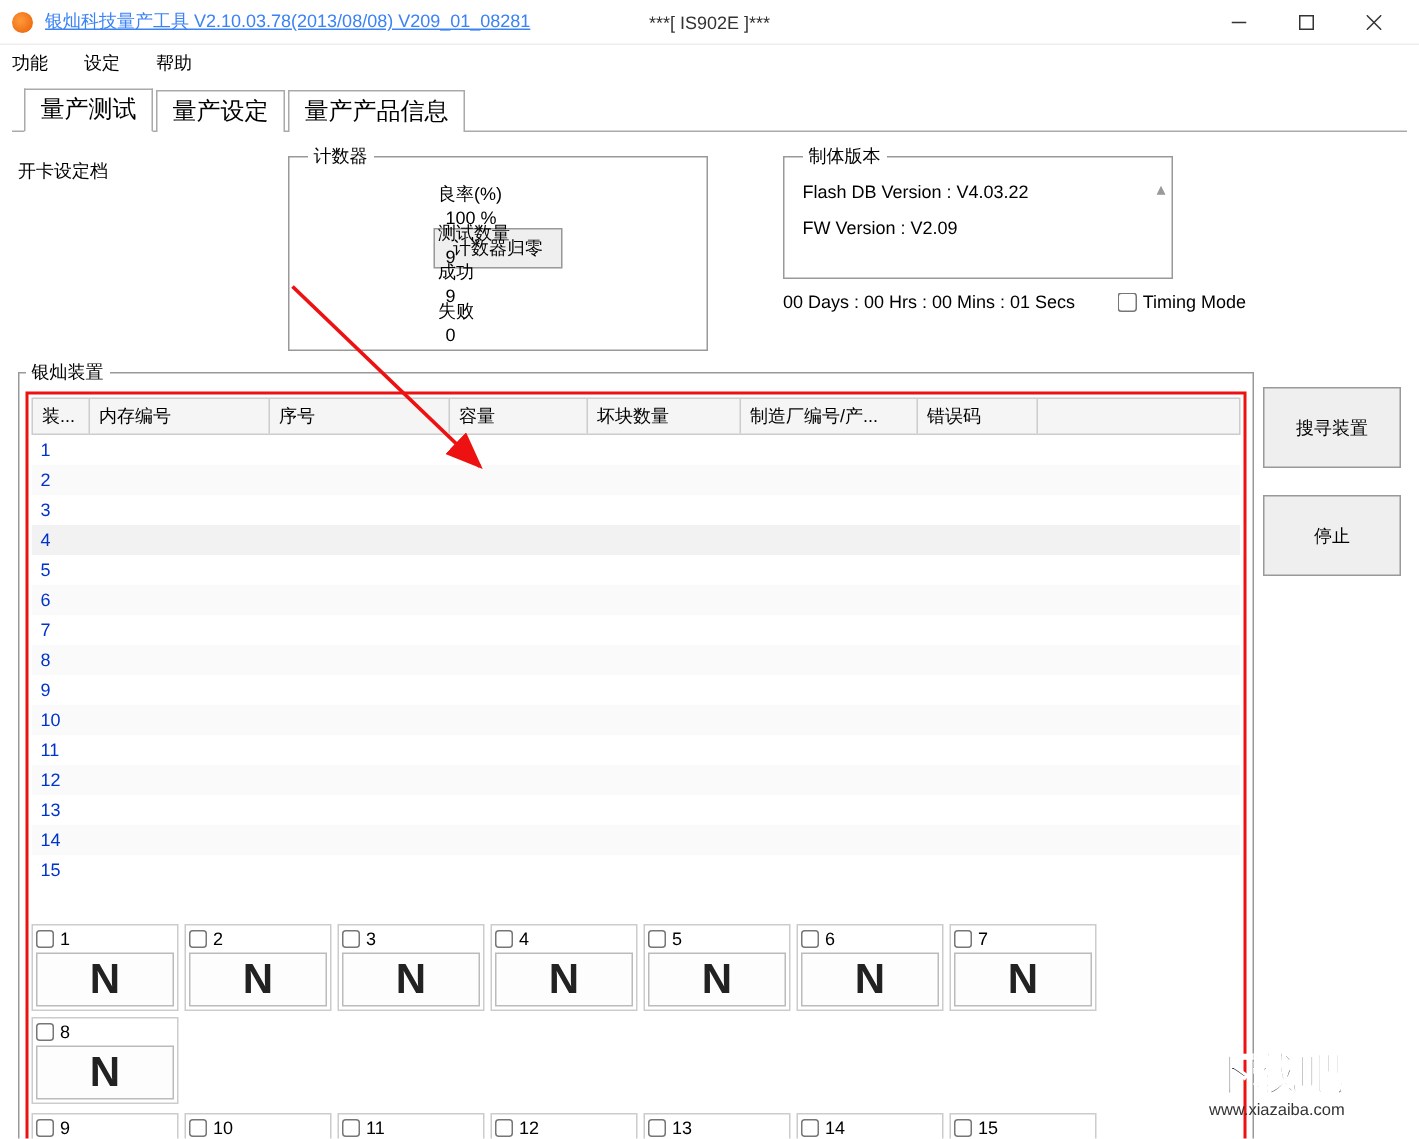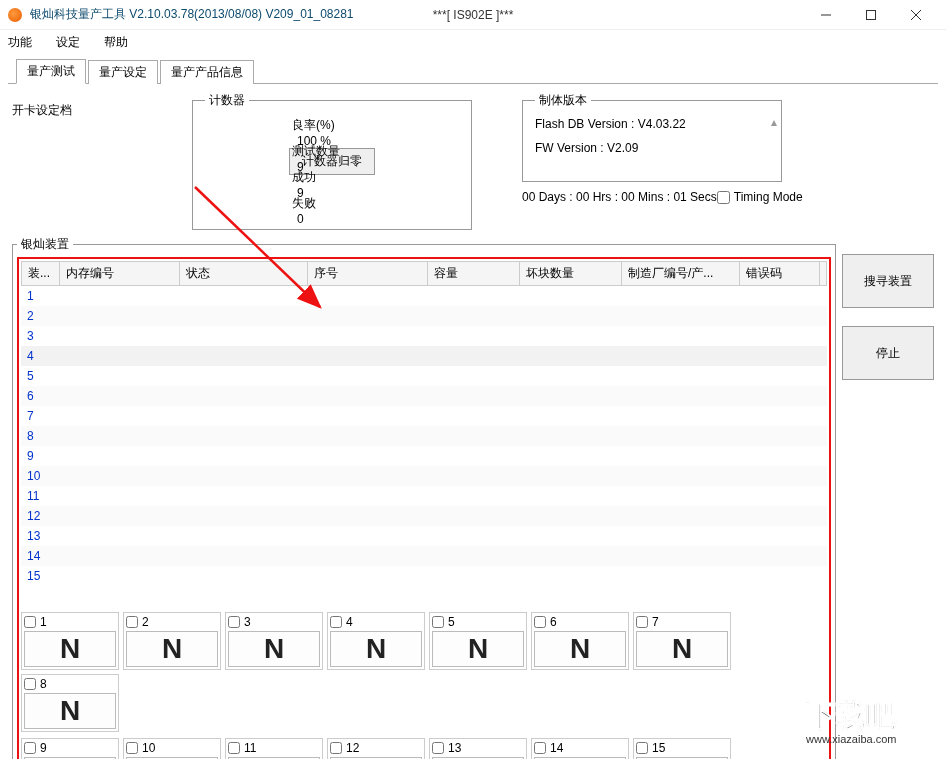--- a/index.html
+++ b/index.html
@@ -1,43 +1,43 @@
 <!DOCTYPE html>
 <html><head>
 <meta charset="utf-8">
 <style>
 * { box-sizing: border-box; margin: 0; padding: 0; }
 body { font-family: "Microsoft YaHei", SimSun, Arial, sans-serif; font-size: 12px; background: #fff; width: 946px; height: 759px; overflow: hidden; position: relative; }
 .titlebar { height: 30px; display: flex; align-items: center; padding: 0 8px; border-bottom: 1px solid #eee; }
 .titlebar .icon { width: 14px; height: 14px; border-radius: 50%; background: radial-gradient(circle at 40% 40%, #ff9a3c, #e85d04); margin-right: 8px; }
-.titlebar .title { flex: 0 0 auto; color: #0c4a6e; }
+.titlebar .title { flex: 0 0 auto; color: #3b82f6; text-decoration: underline; }
 .titlebar .spacer { flex: 1; }
 .titlebar .center { position: absolute; left: 50%; transform: translateX(-50%); color: #333; }
 .winbtns { display: flex; gap: 0; margin-left: auto; }
 .winbtn { width: 45px; height: 28px; display: flex; align-items: center; justify-content: center; color: #333; }
 .menubar { height: 24px; display: flex; align-items: center; padding: 0 8px; gap: 24px; }
 .menubar span { cursor: default; }
 .tabs { display: flex; align-items: center; padding: 2px 8px 0 8px; border-bottom: 1px solid #aaa; margin: 2px 8px 0 8px; }
-.tab { padding: 3px 10px; border: 1px solid #aaa; border-bottom: none; background: #fff; margin-right: 2px; font-size: 12px; position: relative; top: 1px; }
+.tab { padding: 3px 10px; border: 1px solid #aaa; border-bottom: none; background: #fff; margin-right: 2px; font-size: 16px; position: relative; top: 1px; }
 .tab.active { background: #fff; border-bottom: 1px solid #fff; }
 .content { padding: 8px 12px; position: relative; }
 .row1 { display: flex; align-items: flex-start; gap: 20px; }
 .setting-label { width: 120px; padding-top: 10px; }
 .setting-value { padding-top: 10px; }
 fieldset { border: 1px solid #999; padding: 8px 12px; font-size: 12px; }
 legend { padding: 0 4px; }
 .counter { width: 280px; }
 .counter-row { display: flex; align-items: center; height: 26px; flex-direction: column; }
 .counter-row .lbl { width: 80px; }
 .counter-row .val { width: 70px; }
 .counter-reset { border: 1px solid #999; background: #efefef; padding: 4px 12px; font-size: 12px; cursor: pointer; }
 .fwver { width: 260px; height: 90px; position: relative; }
 .fwver .line { margin-bottom: 10px; }
 .fwver .scrollhint { position: absolute; right: 4px; top: 6px; color: #999; }
-.timing-row { display: flex; align-items: center; gap: 0; justify-content: flex-end; margin-top: 6px; padding-right: 6px; }
+.timing-row { display: flex; align-items: center; gap: 28px; justify-content: flex-end; margin-top: 6px; padding-right: 6px; }
 .timing-row label { display: flex; align-items: center; gap: 4px; }
 .devices-wrap { margin-top: 6px; display: flex; gap: 6px; }
 fieldset.devices { flex: 1; padding: 4px; }
 .annot-outline { border: 2px solid #e11; padding: 2px; }
 .table-head { display: flex; background: #f5f5f5; border: 1px solid #ccc; }
 .th { border-right: 1px solid #ccc; padding: 3px 6px; font-size: 12px; white-space: nowrap; overflow: hidden; }
 .c0 { width: 38px; } .c1 { width: 120px; } .c2 { width: 128px; } .c3 { width: 120px; } .c4 { width: 92px; } .c5 { width: 102px; } .c6 { width: 118px; } .c7 { width: 80px; }
 .table-body { height: 320px; overflow: hidden; }
 .tr { display: flex; height: 20px; align-items: center; }
 .tr:nth-child(even) { background: #fafafa; }
@@ -144,21 +144,20 @@
     <line x1="5" y1="5" x2="130" y2="125" stroke="#e11" stroke-width="2.5" marker-end="url(#ah)"></line>
   </svg>
 
   <div class="devices-wrap">
     <fieldset class="devices">
       <legend>银灿装置</legend>
       <div class="annot-outline">
         <div class="table-head">
           <div class="th c0">装...</div>
           <div class="th c1">内存编号</div>
-          <div class="th c2">状态</div>
           <div class="th c3">序号</div>
           <div class="th c4">容量</div>
           <div class="th c5">坏块数量</div>
           <div class="th c6">制造厂编号/产...</div>
           <div class="th c7">错误码</div>
         </div>
         <div class="table-body" id="tbody">
             <div class="tr">
               <div class="td c0">1</div>
             </div>

